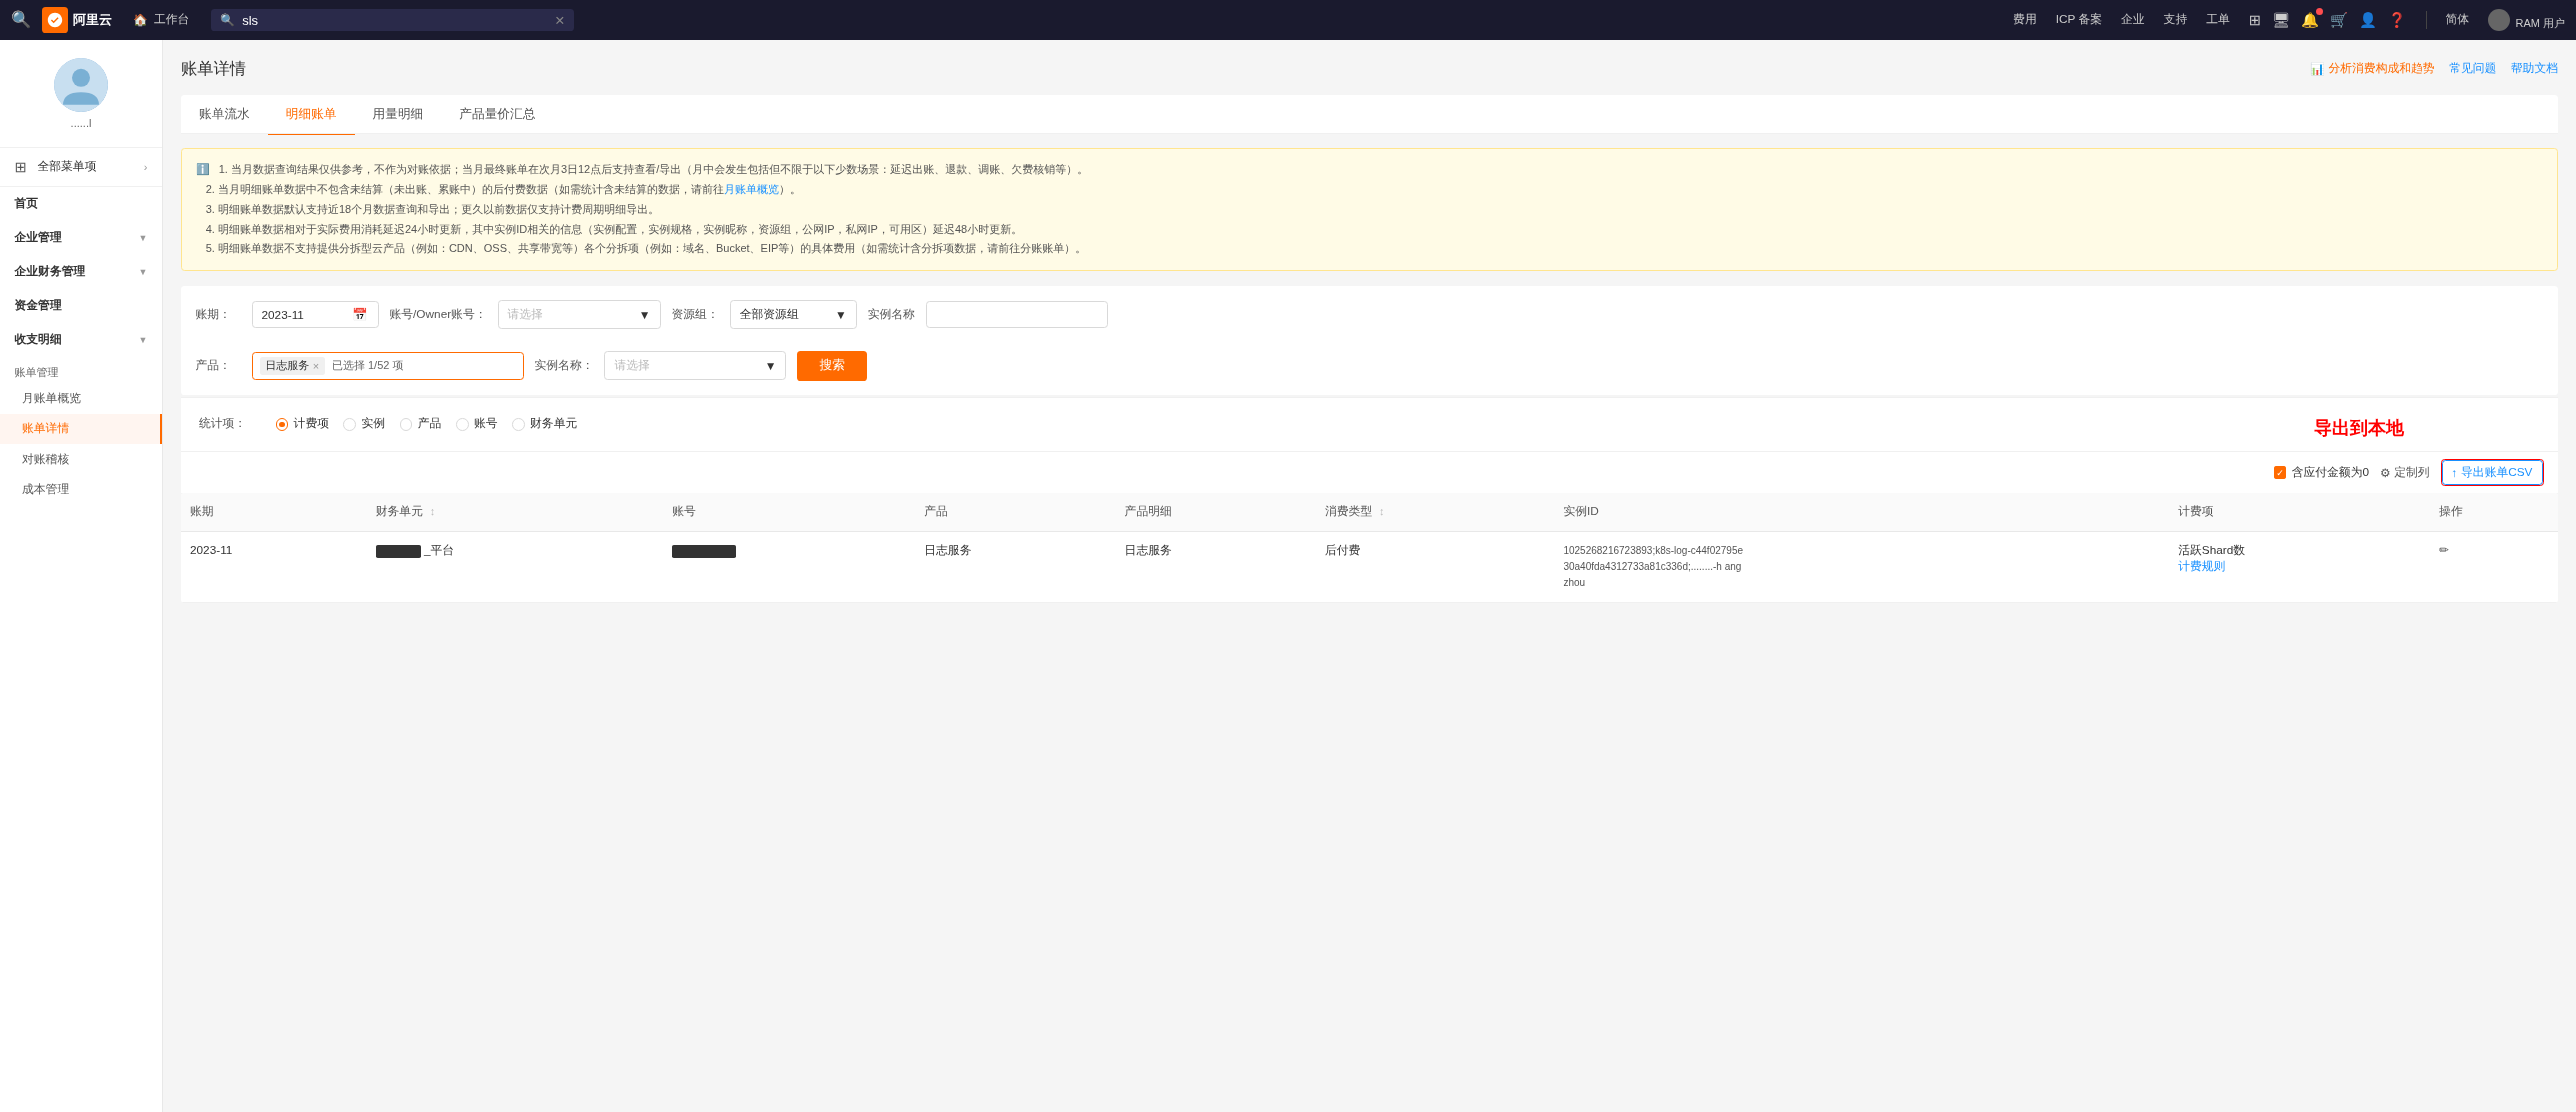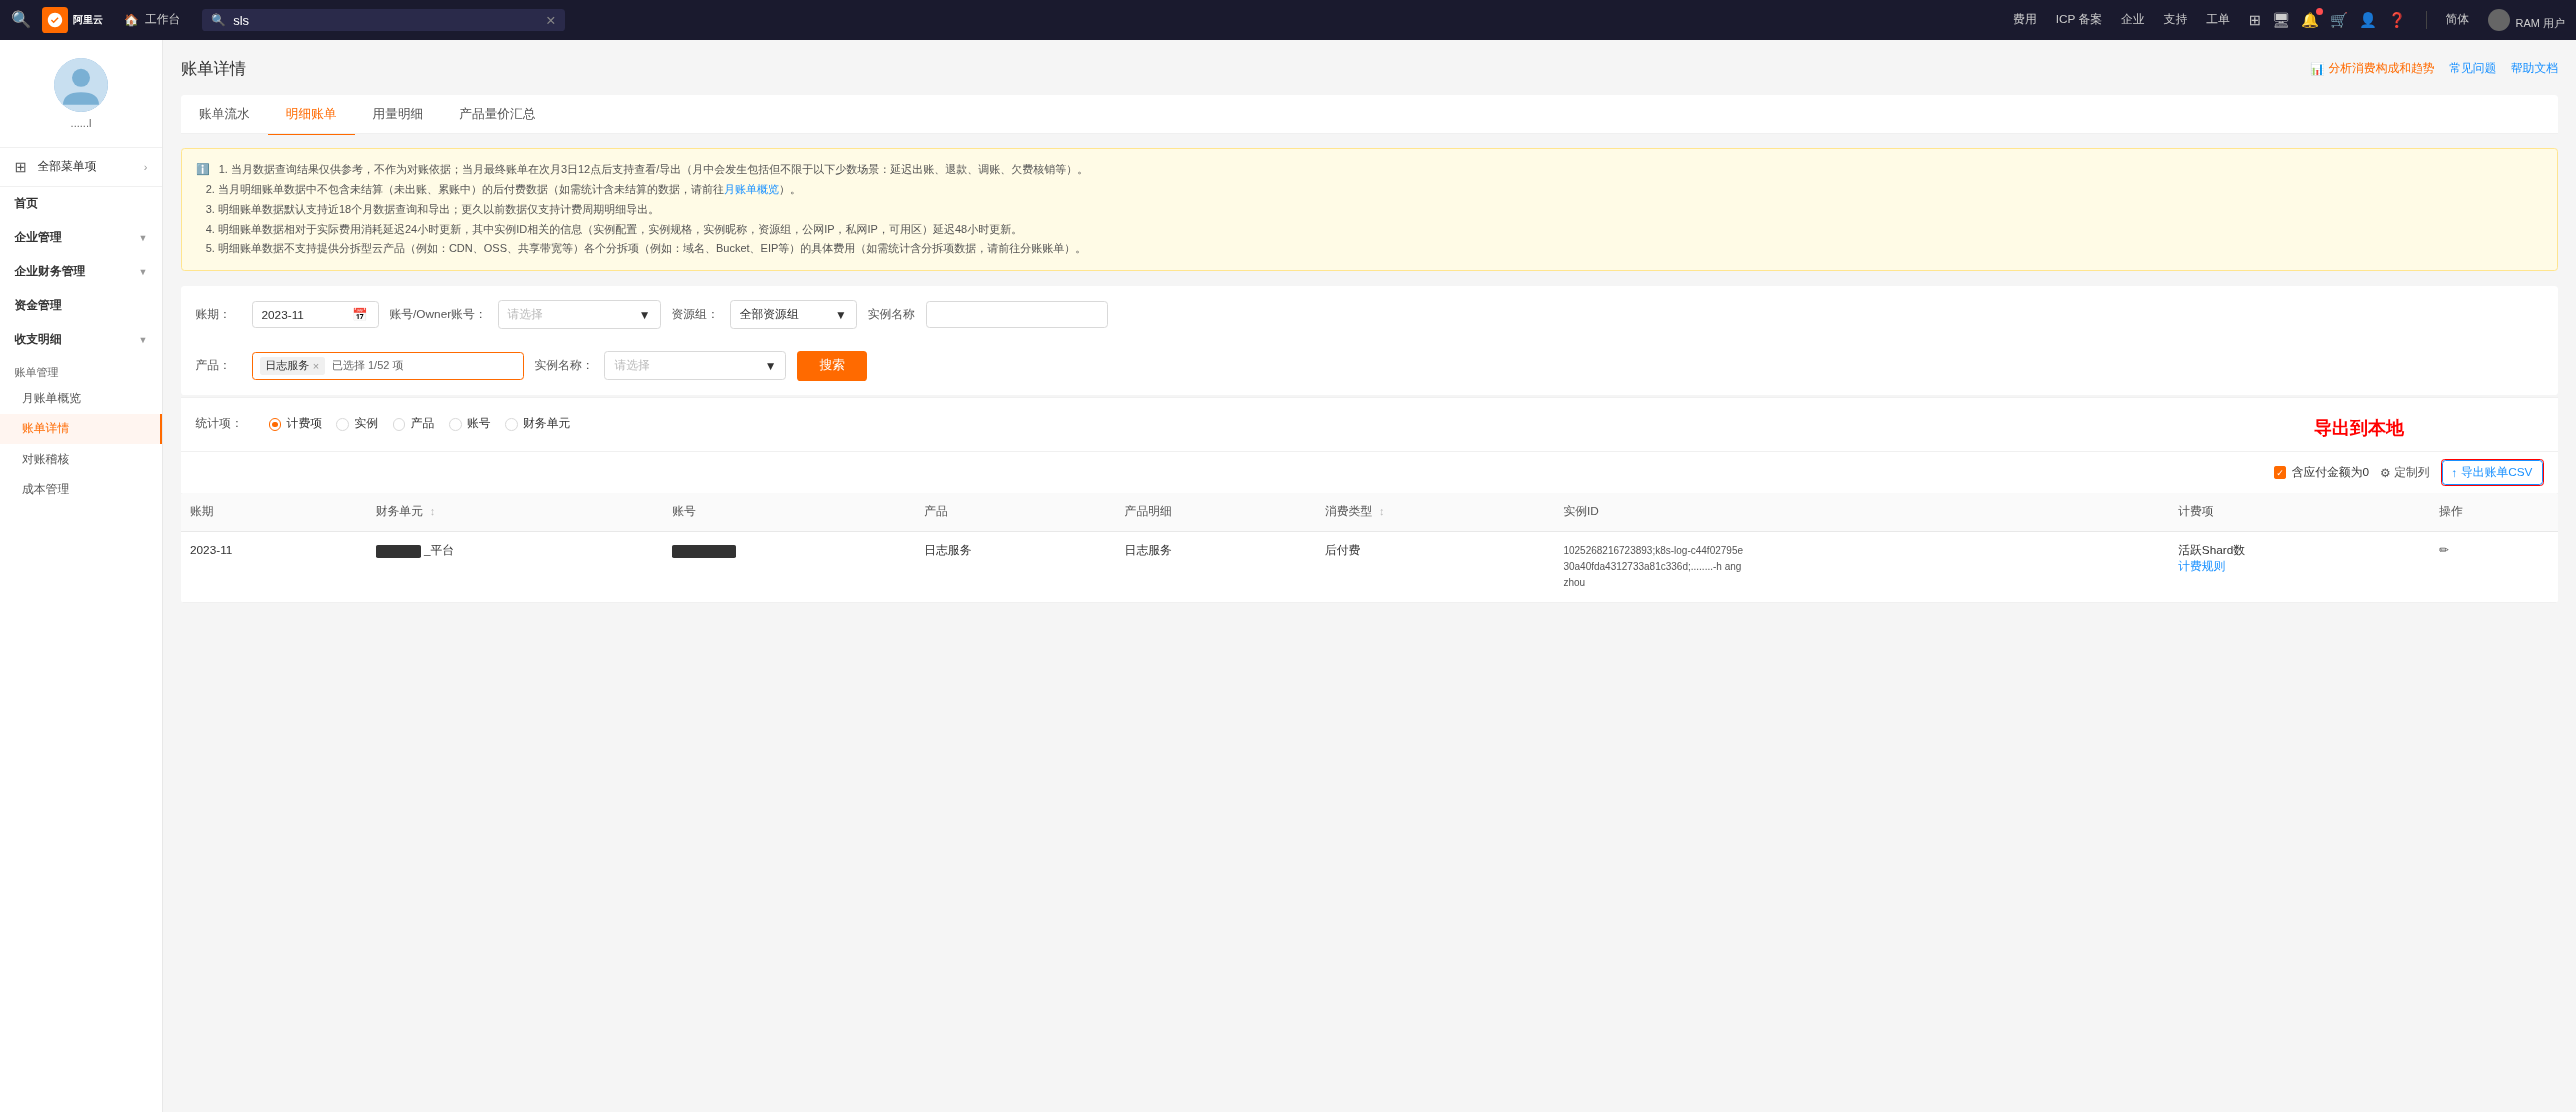--- a/index.html
+++ b/index.html
@@ -6,21 +6,21 @@
     body { font-family: -apple-system, BlinkMacSystemFont, 'PingFang SC', 'Microsoft YaHei', sans-serif; font-size: 11.8px; background: #f5f5f5; color: #333; overflow: hidden; }
 
     
     .top-nav {
       display: flex; align-items: center; background: #1a1a2e; height: 40px; padding: 0 11px; gap: 14.5px; position: fixed; top: 0; left: 0; right: 0; z-index: 100;
     }
     .top-nav-left { display: flex; align-items: center; gap: 11px; }
     .hamburger-icon { color: white; font-size: 16.3px; cursor: pointer; }
     .logo-area { display: flex; align-items: center; gap: 5.4px; color: white; font-size: 13.6px; font-weight: bold; }
     .logo-icon { background: #ff6a00; border-radius: 3.6px; width: 25.4px; height: 25.4px; display: flex; align-items: center; justify-content: center; color: white; font-size: 11px; font-weight: bold; }
-    .logo-text { color: white; font-size: 10px; }
+    .logo-text { color: white; font-size: 13px; }
     .nav-workbench { display: flex; align-items: center; gap: 5.4px; color: #ccc; font-size: 11.8px; padding: 0 7.3px; }
     .search-bar { flex: 1; max-width: 363px; display: flex; align-items: center; background: #2a2a4a; border-radius: 3.6px; padding: 3.6px 9px; gap: 7.3px; }
     .search-input { background: transparent; border: none; outline: none; color: white; font-size: 13px; flex: 1; }
     .search-input::placeholder { color: #888; }
     .search-clear { color: #888; cursor: pointer; font-size: 12.7px; }
     .nav-links { display: flex; align-items: center; gap: 19px; color: #ccc; font-size: 11.8px; margin-left: auto; }
     .nav-link { cursor: pointer; color: #ccc; }
     .nav-icons { display: flex; align-items: center; gap: 11px; color: #ccc; font-size: 14.5px; }
     .nav-icon { cursor: pointer; position: relative; }
     .nav-icon-badge { position: absolute; top: -3.6px; right: -3.6px; background: #ff4d4f; border-radius: 50%; width: 7.3px; height: 7.3px; }
@@ -82,21 +82,21 @@
     
     .product-filter-box { border: 1.8px solid #ff6a00; border-radius: 3.6px; padding: 3.6px 7.3px; display: flex; align-items: center; gap: 7.3px; min-width: 272px; background: white; }
     .product-tag { background: #f0f0f0; border-radius: 2.7px; padding: 1.8px 5.4px; font-size: 11px; display: flex; align-items: center; gap: 3.6px; }
     .product-tag-close { cursor: pointer; color: #999; font-size: 11px; }
     .product-selected-info { color: #666; font-size: 11px; flex: 1; }
 
     
     .search-btn { background: #ff6a00; color: white; border: none; border-radius: 3.6px; padding: 6.4px 22px; font-size: 12.7px; cursor: pointer; font-weight: 500; }
 
     
-    .stat-row { display: flex; align-items: center; gap: 19px; padding: 7.3px 0; font-size: 11.8px; }
+    .stat-row { display: flex; align-items: center; gap: 26px; padding: 7.3px 0; font-size: 11.8px; text-align: center; }
     .stat-label { color: #555; min-width: 54px; }
     .radio-group { display: flex; align-items: center; gap: 14.5px; }
     .radio-item { display: flex; align-items: center; gap: 5.4px; cursor: pointer; }
     .radio-circle { width: 12.7px; height: 12.7px; border-radius: 50%; border: 1.8px solid #d9d9d9; display: flex; align-items: center; justify-content: center; }
     .radio-circle.checked { border-color: #ff6a00; }
     .radio-dot { width: 5.4px; height: 5.4px; border-radius: 50%; background: #ff6a00; }
     .radio-text { font-size: 11.8px; color: #333; }
     .include-zero-checkbox { display: flex; align-items: center; gap: 5.4px; font-size: 11.8px; color: #333; cursor: pointer; }
     .checkbox-square { width: 12.7px; height: 12.7px; border-radius: 1.8px; border: 1.8px solid #ff6a00; background: #ff6a00; display: flex; align-items: center; justify-content: center; }
     .checkbox-check { color: white; font-size: 9px; }

